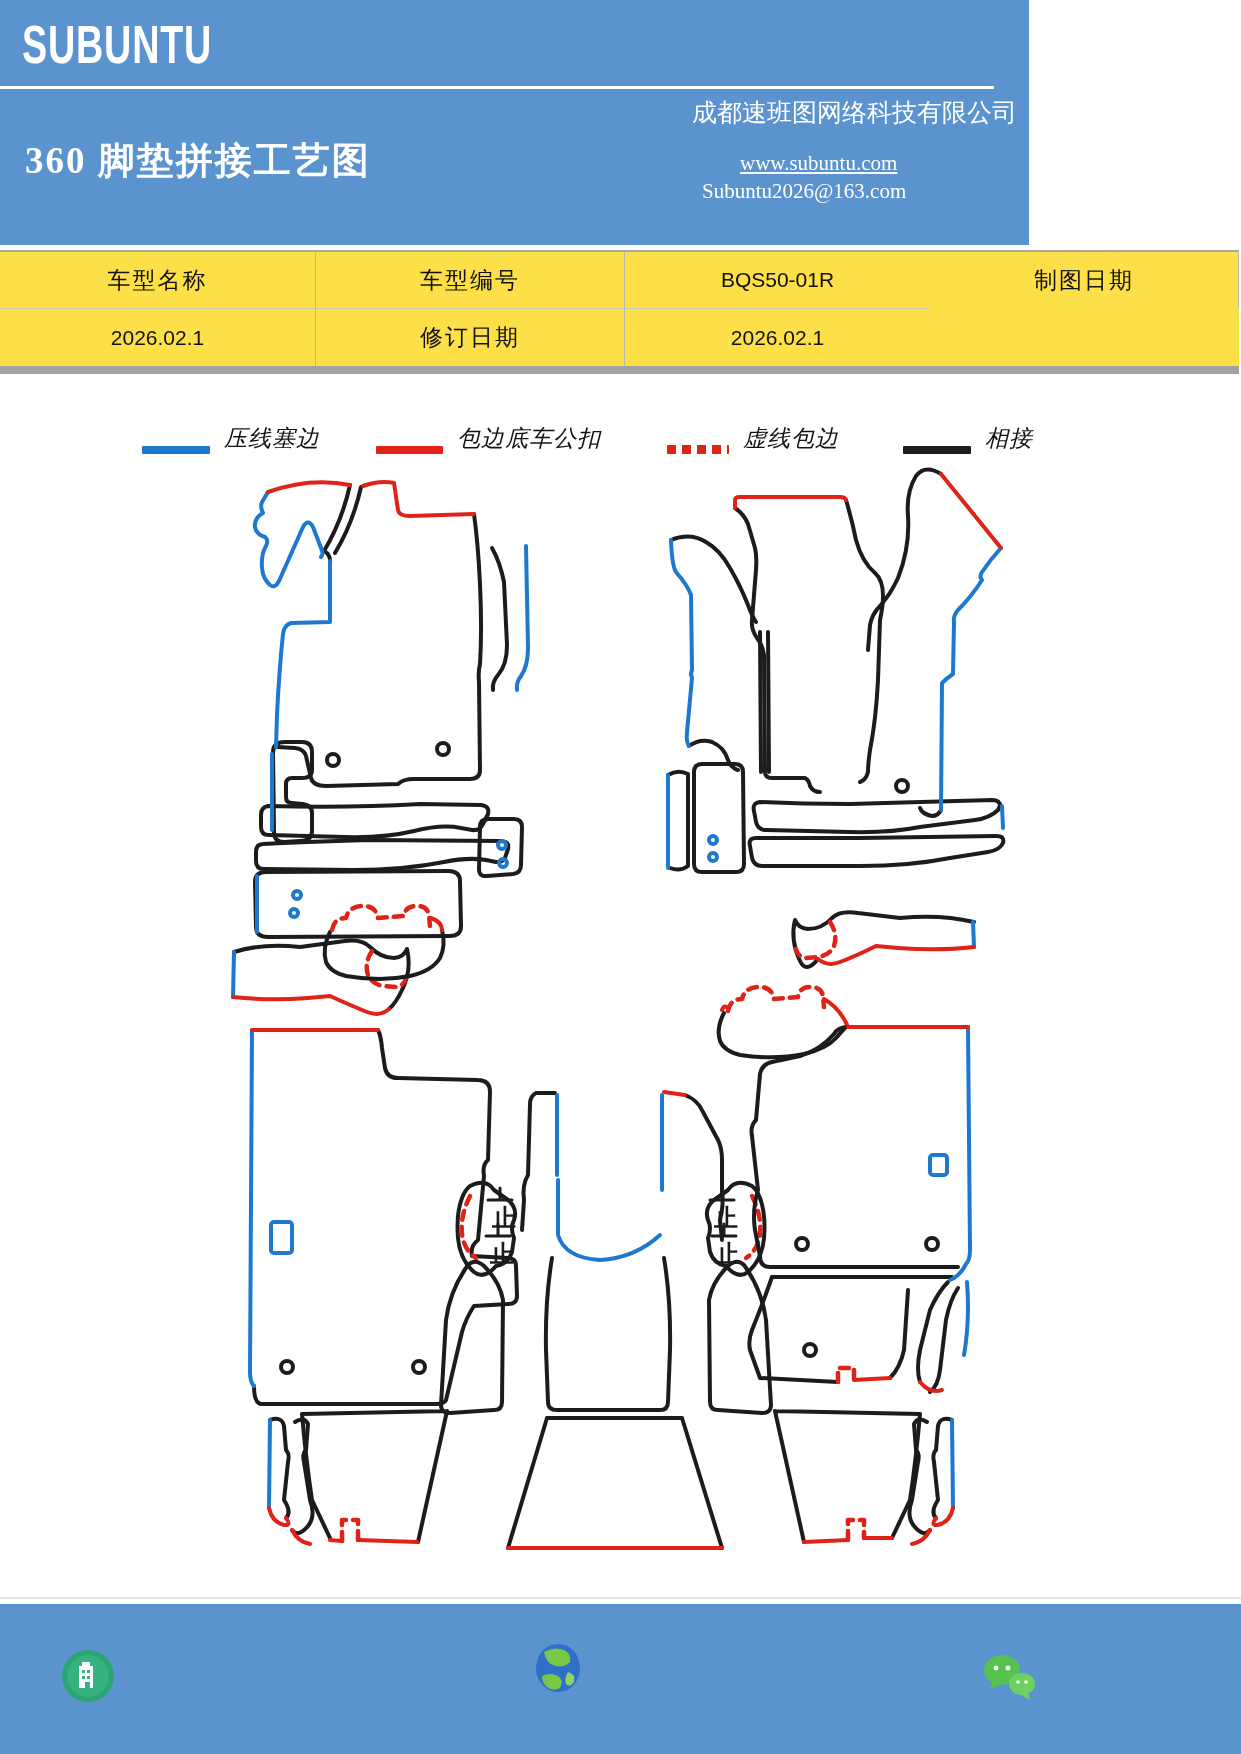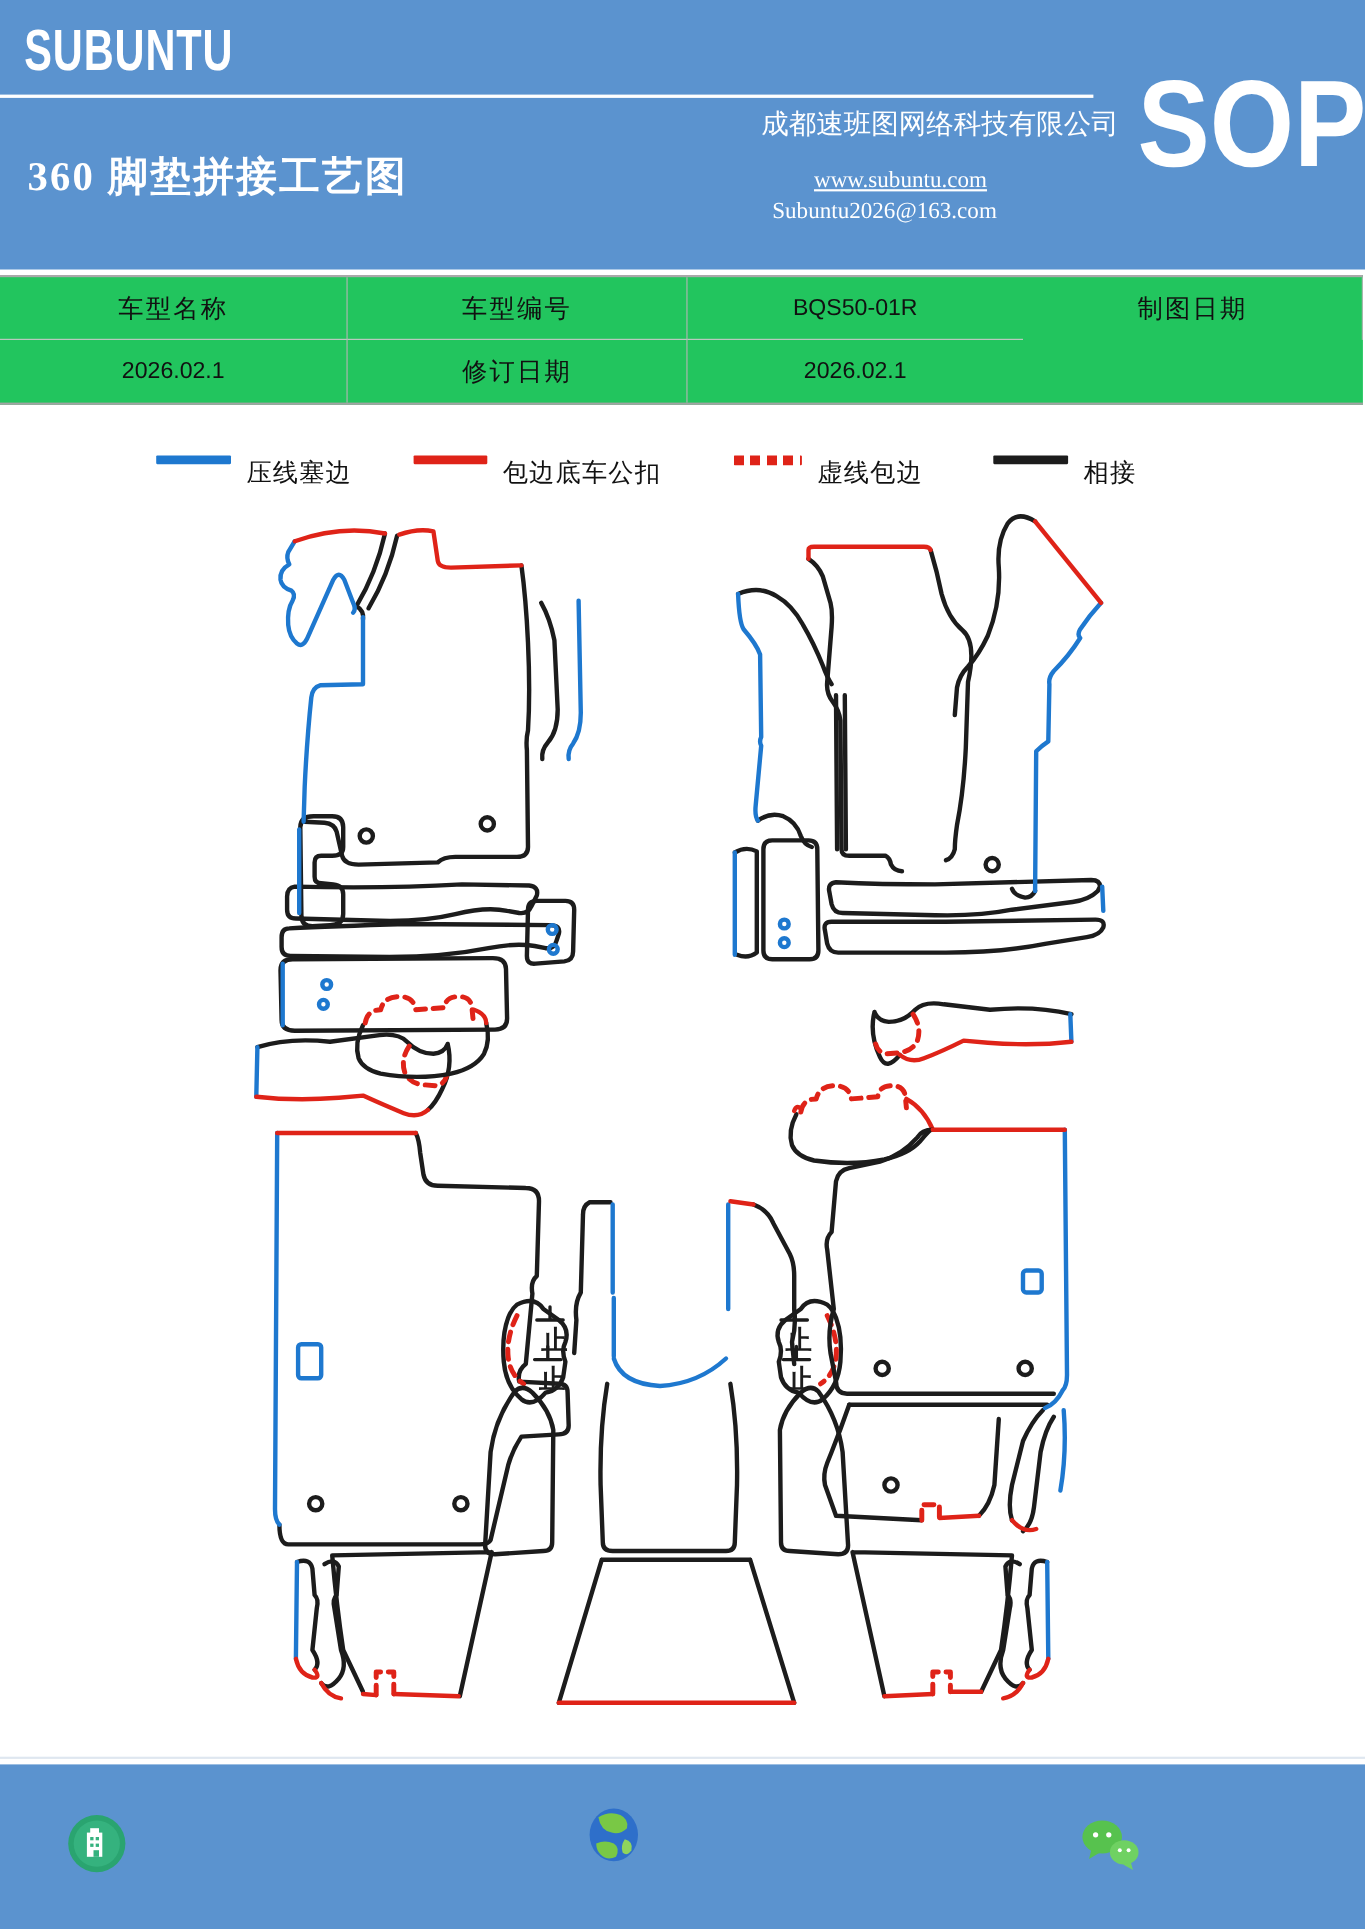--- a/index.html
+++ b/index.html
@@ -1,46 +1,46 @@
 <!DOCTYPE html>
 <html><head>
 <meta charset="utf-8">
 <style>
   html,body{margin:0;padding:0;background:#ffffff;}
   .page{position:relative;width:1241px;height:1754px;background:#ffffff;overflow:hidden;
         font-family:"Liberation Sans",sans-serif;}
   
-  .header{position:absolute;left:0;top:0;width:1241px;height:245px;background:#5b93cf;}
+  .header{position:absolute;left:0;top:0;width:1029px;height:245px;background:#5b93cf;}
   .brand{position:absolute;left:22px;top:14px;color:#ffffff;font-size:46px;font-weight:bold;
          letter-spacing:1px;transform:scaleX(.82) scaleY(1.15);transform-origin:left top;
          font-family:"Liberation Sans",sans-serif;}
   .header-rule{position:absolute;left:0;top:86px;width:994px;height:3px;background:#ffffff;}
   .header-company{position:absolute;left:0;top:96px;width:994px;text-align:right;color:#ffffff;
          font-size:25px;font-family:"Liberation Serif",serif;padding-left:23px;}
   .doc-title{position:absolute;left:25px;top:136px;color:#ffffff;font-size:37px;font-weight:bold;
          font-family:"Liberation Serif",serif;letter-spacing:2px;}
   .header-site{position:absolute;left:740px;top:151px;color:#ffffff;font-size:21px;
          font-family:"Liberation Serif",serif;text-decoration:underline;}
   .header-mail{position:absolute;left:702px;top:179px;color:#ffffff;font-size:21px;
          font-family:"Liberation Serif",serif;}
   .sop{position:absolute;left:1034px;top:48px;color:#ffffff;font-size:112px;font-weight:bold;
          transform:scaleX(.88);transform-origin:left top;letter-spacing:0px;}
   
   .info-table{position:absolute;left:0px;top:250px;width:1239px;height:114px;display:grid;
          grid-template-columns:316px 309px 305px 309px;grid-template-rows:57px 57px;
-         border-top:2px solid #a9a9a9;border-bottom:2px solid #a3a3a3;background:#22c55e;}
+         border-top:2px solid #a9a9a9;border-bottom:8px solid #a3a3a3;background:#fde047;}
   .info-table .cell{border-right:1px solid #b5b5b5;border-bottom:1px solid #c9c9c9;
          display:flex;align-items:center;justify-content:center;color:#111;}
   .info-table .cell.last{border-right:none;}
   .info-table .cell.r2{border-bottom:none;}
   .cell.lab{font-size:23px;font-family:"Liberation Serif",serif;letter-spacing:2px;}
   .cell.val{font-size:21px;font-family:"Liberation Sans",sans-serif;}
   
   .legend{position:absolute;left:0;top:414px;width:1241px;height:40px;}
-  .legend-item{position:absolute;top:0;height:40px;display:flex;align-items:flex-start;}
+  .legend-item{position:absolute;top:0;height:40px;display:flex;align-items:flex-end;font-style:italic;}
   .swatch{display:inline-block;height:8px;border-radius:1px;}
   .swatch.blue{width:68px;background:#1e78cf;}
   .swatch.red{width:67px;background:#df2318;}
   .swatch.dashline{width:62px;height:9px;background:repeating-linear-gradient(90deg,#df2318 0 9px,rgba(0,0,0,0) 9px 15px);}
   .swatch.black{width:68px;background:#1c1c1c;}
   .legend-label{margin-left:14px;font-size:23px;color:#111;font-family:"Liberation Serif",serif;letter-spacing:1px;}
   
   .diagram{position:absolute;left:0;top:420px;width:1241px;height:1160px;}
   
   .footer{position:absolute;left:0;top:1604px;width:1241px;height:150px;background:#5b93cf;}

